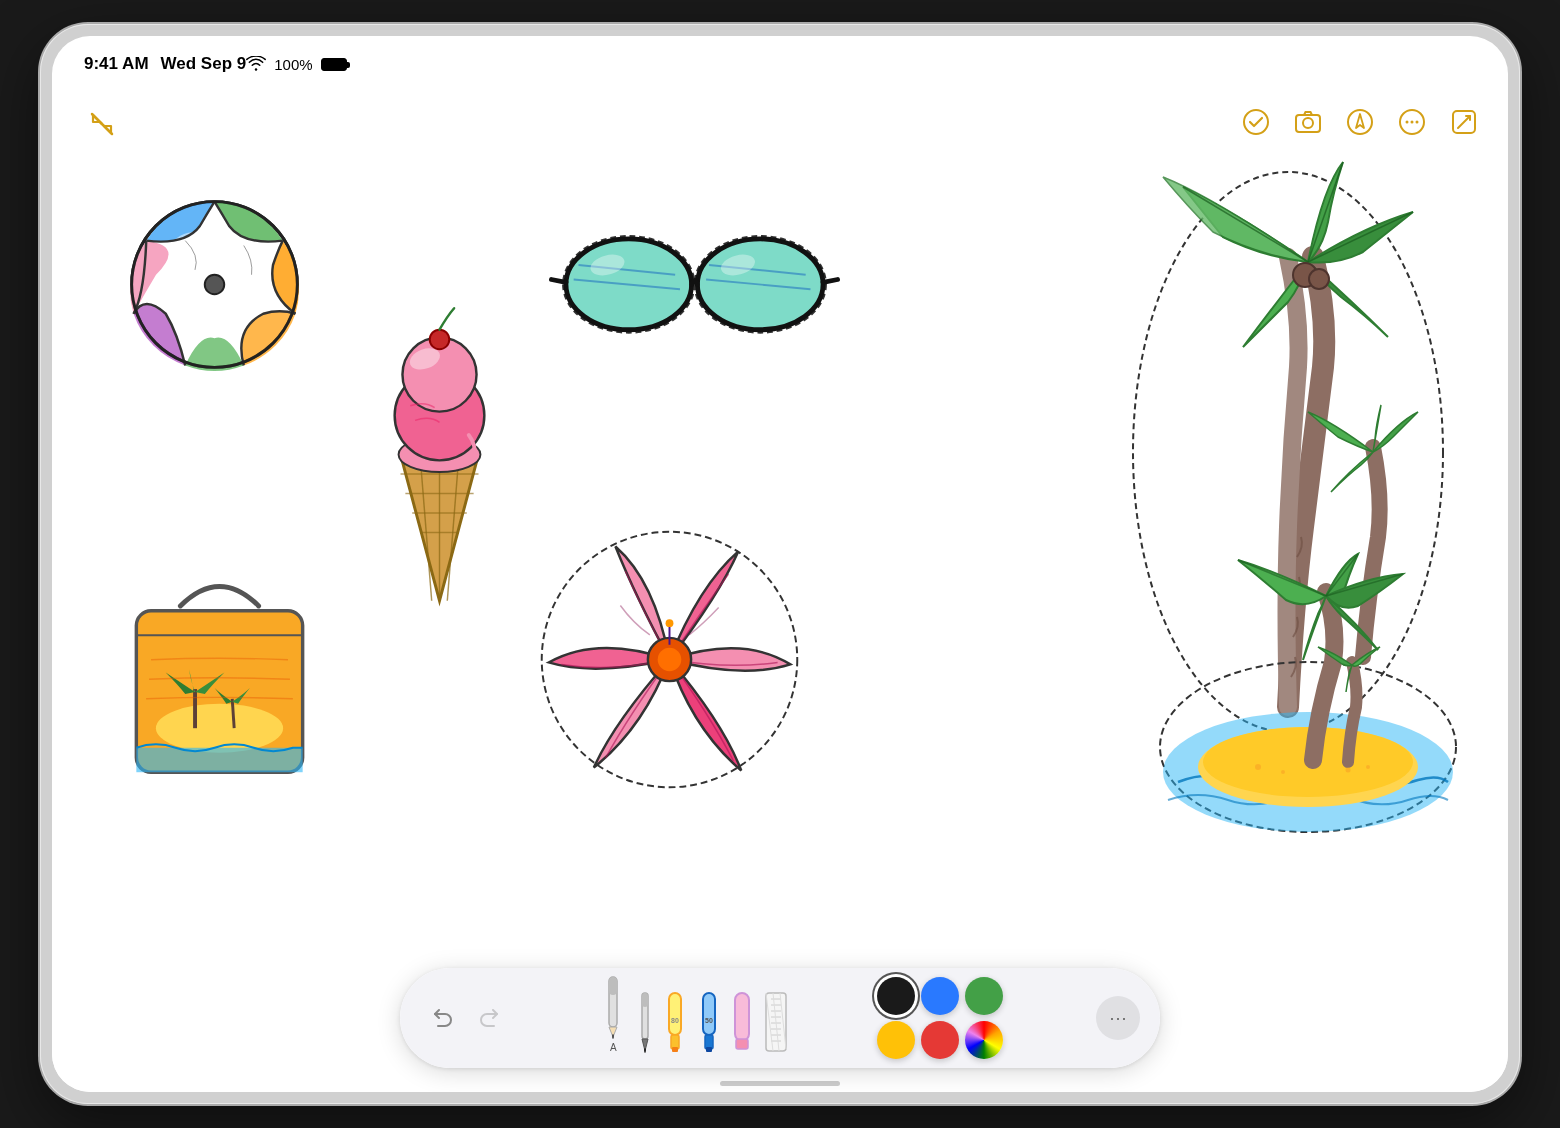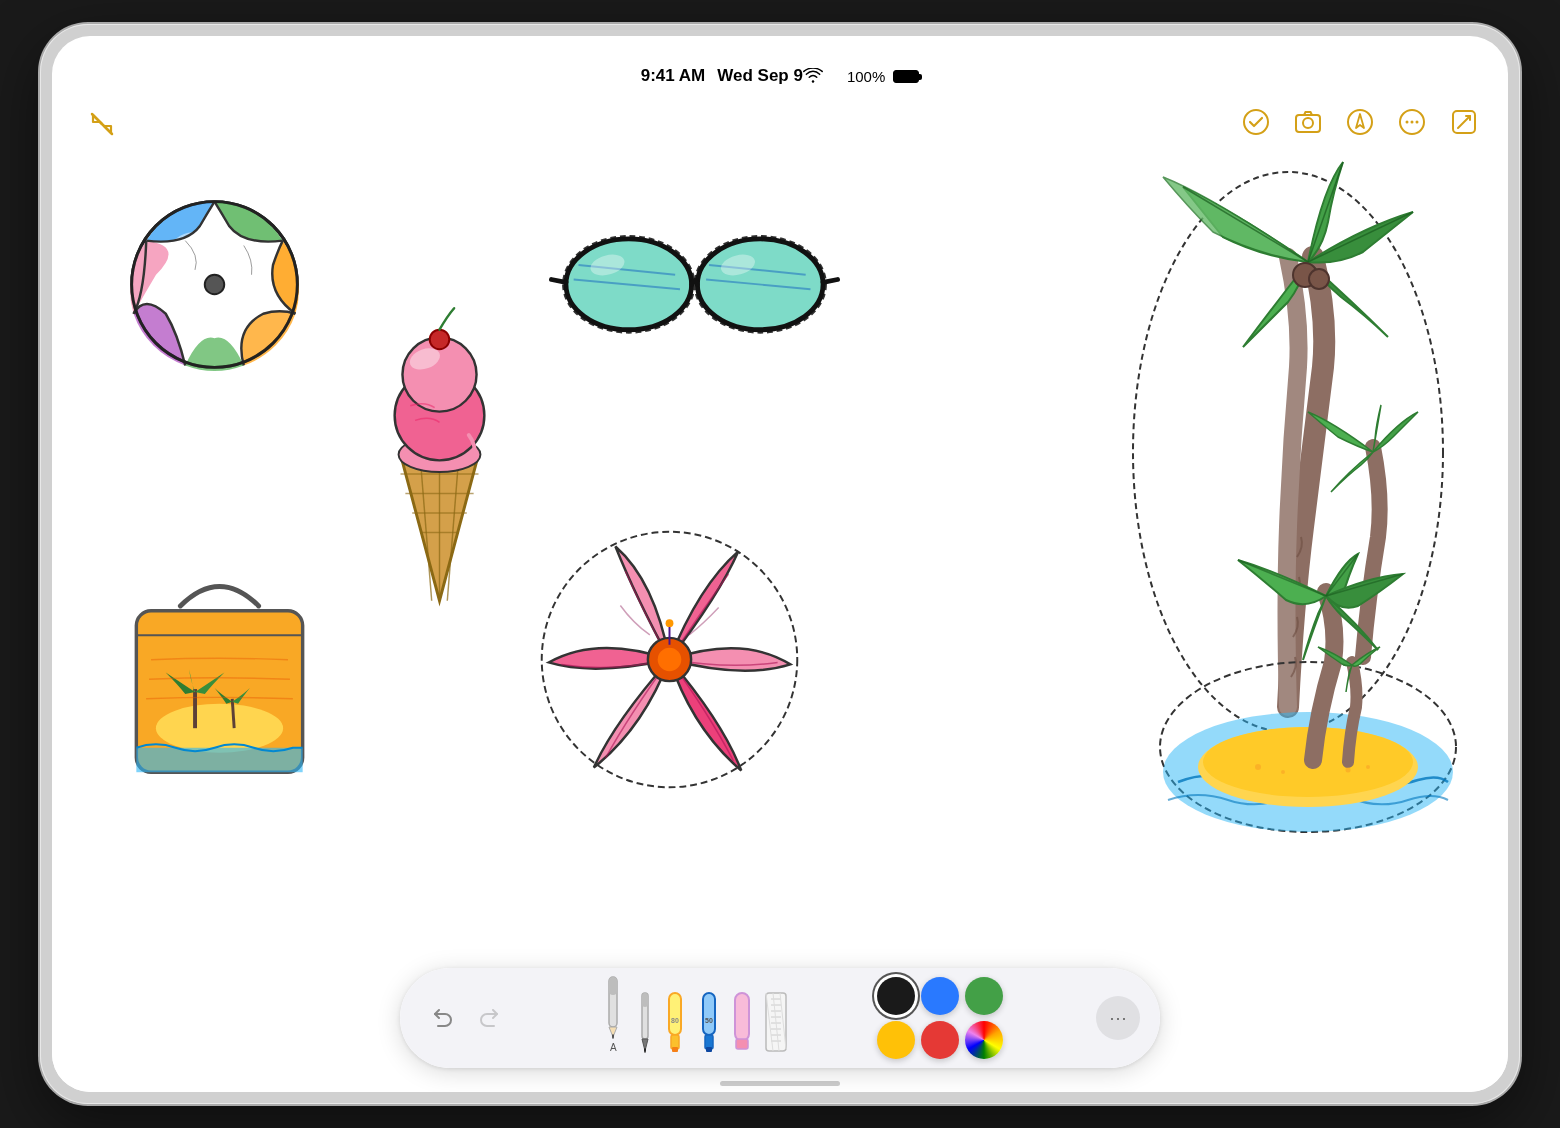--- a/index.html
+++ b/index.html
@@ -28,27 +28,27 @@
       height: 100%;
       background: #ffffff;
       border-radius: 38px;
       overflow: hidden;
       position: relative;
     }
 
     
     .status-bar {
       position: absolute;
-      top: 12px;
+      top: 0;
       left: 0;
       right: 0;
       height: 56px;
       display: flex;
       align-items: center;
-      justify-content: center;
+      justify-content: flex-start;
       padding: 0 32px;
       z-index: 10;
     }
 
     .status-left {
       display: flex;
       align-items: center;
       gap: 12px;
     }
 
@@ -72,21 +72,20 @@
 
     .wifi-icon {
       width: 20px;
       height: 16px;
     }
 
     .battery-text {
       font-size: 15px;
       font-weight: 500;
       color: #000;
-      margin-left: 16px;
     }
 
     
     .toolbar-top-left {
       position: absolute;
       top: 70px;
       left: 32px;
       z-index: 10;
     }
 

